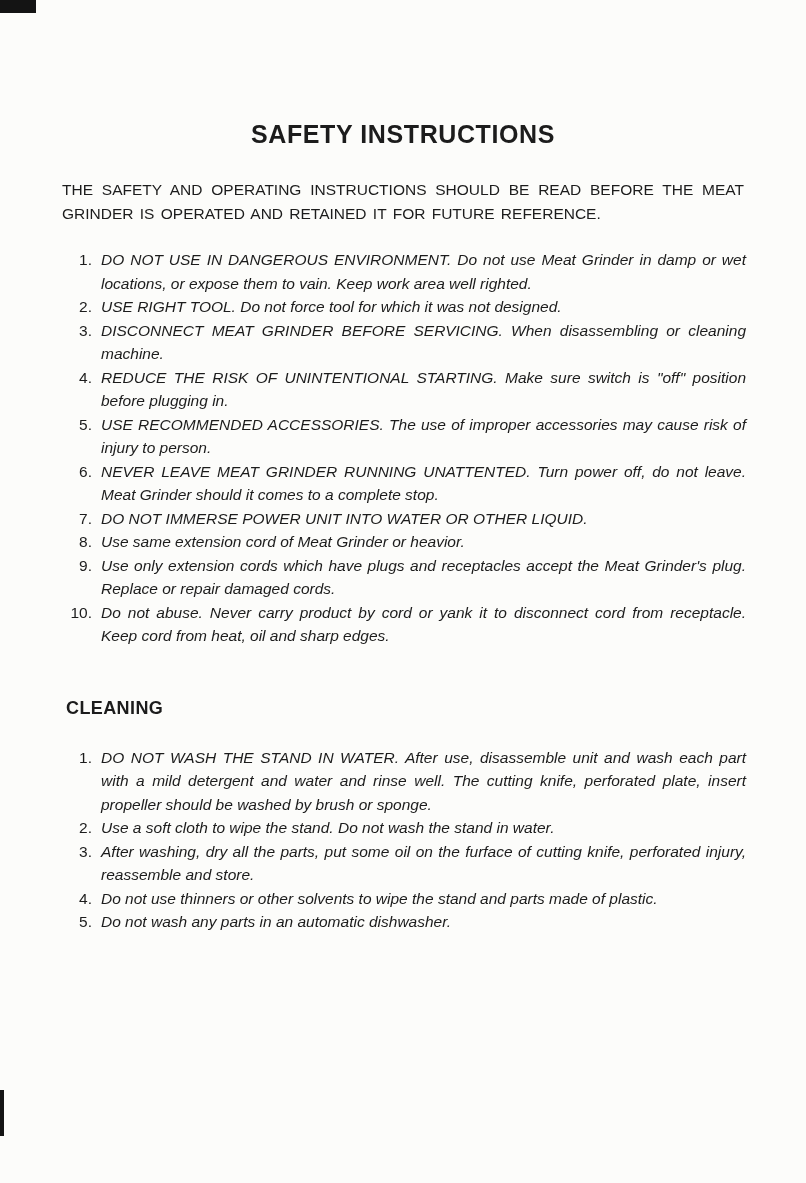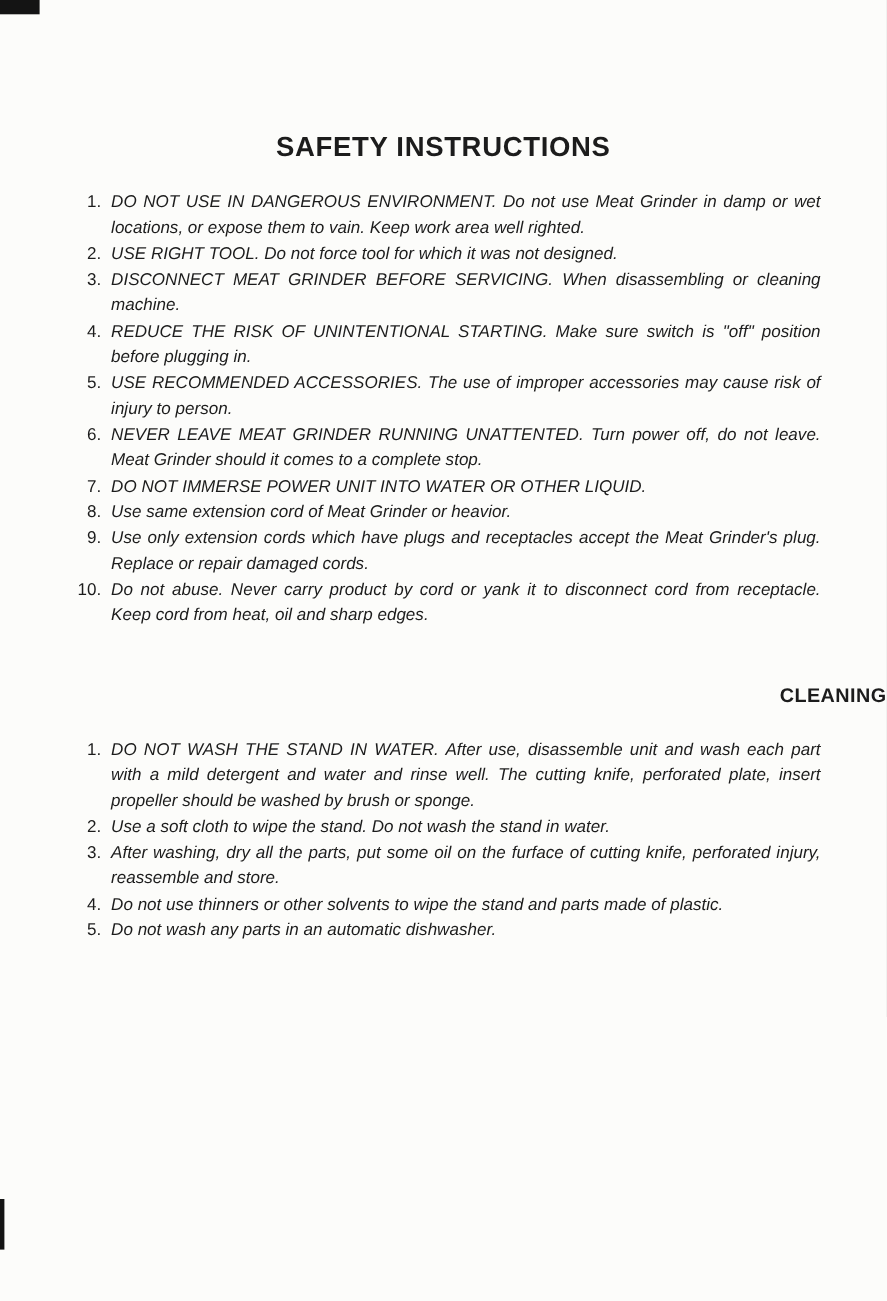--- a/index.html
+++ b/index.html
@@ -69,21 +69,20 @@
   .item .txt {
     flex: 1;
     text-align: justify;
     font-style: italic;
   }
   .section-heading {
     margin: 50px 0 0 66px;
     font-size: 18px;
     font-weight: bold;
     letter-spacing: 0.4px;
-    text-align: right;
   }
   .footer {
     position: absolute;
     left: 0;
     right: 0;
     bottom: 60px;
     text-align: center;
     font-size: 17px;
     font-weight: bold;
     letter-spacing: 1.5px;
@@ -91,20 +90,21 @@
 </style>
 </head>
 <body>
 
 <div class="page">
 
   <div class="scan-artifact-top"></div>
 
   <h1 class="title">SAFETY INSTRUCTIONS</h1>
 
+  <p class="intro">THE SAFETY AND OPERATING INSTRUCTIONS SHOULD BE READ BEFORE THE MEAT GRINDER IS OPERATED AND RETAINED IT FOR FUTURE REFERENCE.</p>
 
   <div class="list">
     <div class="item">
       <span class="num">1.</span>
       <span class="txt">DO NOT USE IN DANGEROUS ENVIRONMENT.  Do not use Meat Grinder in damp or wet locations, or expose them to vain.  Keep work area well righted.</span>
     </div>
     <div class="item">
       <span class="num">2.</span>
       <span class="txt">USE RIGHT TOOL. Do not force tool for which it was not designed.</span>
     </div>

